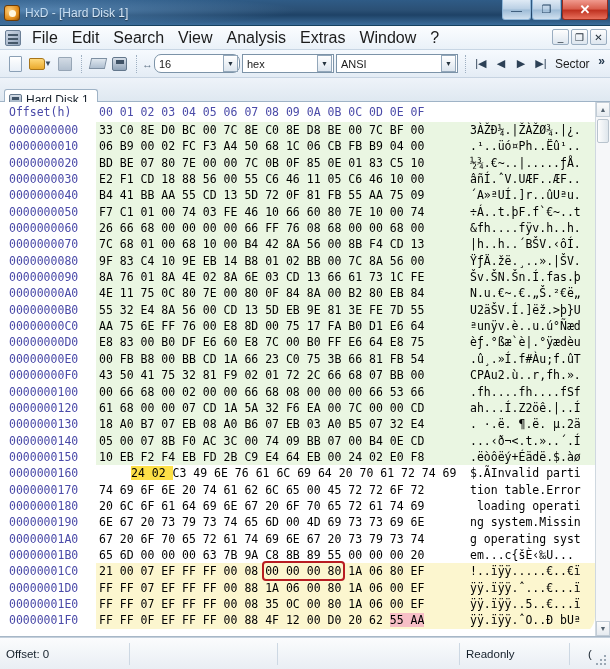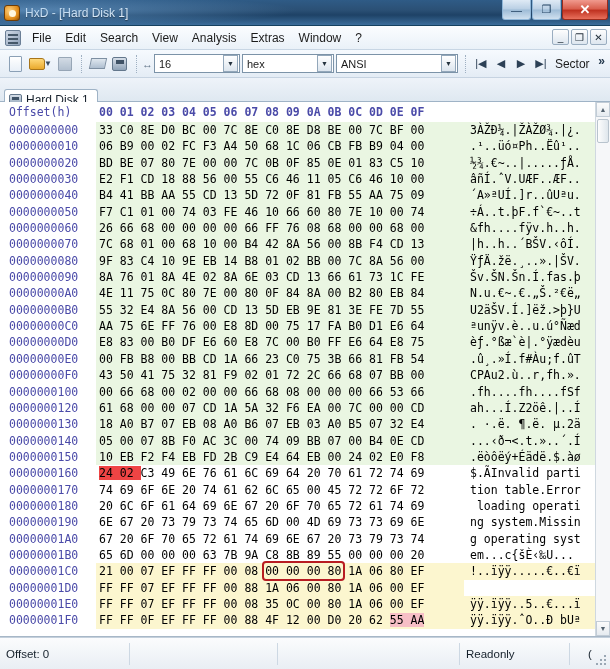--- a/index.html
+++ b/index.html
@@ -94,21 +94,21 @@
     background: linear-gradient(to bottom right, #cfd9e6, #8da0b8);
     border: 1px solid #6b7f96;
     border-radius: 2px;
     position: relative;
   }
   .menu-doc-icon::before {
     content:""; position:absolute; left:2px; top:3px; width:10px; height:2px; background:#445769;
     box-shadow: 0 4px 0 #445769, 0 8px 0 #445769;
   }
   .menu-item {
-    font-size: 12px; color: #1b1b1b;
+    font-size: 16px; color: #1b1b1b;
     padding: 2px 7px;
     white-space: nowrap;
     cursor: default;
   }
   .mdi-btns { position:absolute; right:3px; top:3px; display:flex; gap:2px; }
   .mdi-btn {
     width: 17px; height: 16px;
     border: 1px solid #9aadc0;
     background: linear-gradient(to bottom, #fdfdfd, #dde6ef);
     font-size: 10px; color:#26323d;
@@ -191,21 +191,21 @@
   }
   .tb-combo .val { flex:1; white-space: nowrap; overflow:hidden; }
   .tb-combo .arrow {
     width: 15px; height: 17px;
     border: 1px solid #93a7ba;
     background: linear-gradient(to bottom, #ffffff, #dce5ee);
     display:flex; align-items:center; justify-content:center;
     font-size: 7px; color: #23313d;
     margin: 0 1px 0 2px;
   }
-  .combo-16 { width: 86px; }
+  .combo-16 { width: 86px; border-radius: 7px; }
   .combo-ansi { width: 122px; }
   .combo-hex { width: 92px; }
   .nav-btn {
     width: 20px; height: 20px;
     display:flex; align-items:center; justify-content:center;
     font-size: 11px; color:#2c4055;
     flex:none;
   }
   .tb-label { font-size: 12px; color:#1c1c1c; margin-left:4px; white-space:nowrap;text-align:right; }
   .tb-chev { position:absolute; right:5px; top:4px; font-size:12px; color:#24384c; font-weight:bold; }
@@ -254,20 +254,21 @@
     border-bottom: 1px solid #a7b7c7;
   }
   .hexgrid {
     position: absolute;
     left: 0; top: 0; right: 15px; bottom: 0;
     overflow: hidden;
     font-family: "DejaVu Sans Mono", "Liberation Mono", monospace;
     font-size: 11.5px;
     line-height: 16.35px;
     background: #ffffff;
+    border-radius: 20px;
   }
   .hdr-row, .hex-row {
     display: flex;
     white-space: pre;
     height: 16.35px;
   }
   .hdr-row { padding-top: 2px; height: 20px; }
   .col-off {
     width: 96px;
     padding-left: 9px;
@@ -280,21 +281,21 @@
     color: #000000;
     padding-left: 3px;
     letter-spacing: 0px;
   }
   .col-ascii {
     flex: 1;
     color: #000000;
     padding-left: 6px;
   }
   .hdr-row .col-off { color: #4a4aa8; }
-  .hdr-row .col-hex { color: #4a4aa8; font-weight: bold; }
+  .hdr-row .col-hex { color: #4a4aa8; }
 
   
   .tint-green .col-hex, .tint-green .col-ascii { background: #eaf6e2; }
   .tint-yellow .col-hex, .tint-yellow .col-ascii { background: #fcf6cf; }
   .tint-none .col-hex, .tint-none .col-ascii { background: #ffffff; }
 
   .hex-row .col-hex { position: relative; }
   .sig-hl { background: #f7bfc6; }
 
   
@@ -466,28 +467,28 @@
           <div class="hex-row tint-green"><div class="col-off">00000000B0</div><div class="col-hex">55 32 E4 8A 56 00 CD 13 5D EB 9E 81 3E FE 7D 55</div><div class="col-ascii">U2äŠV.Í.]ëž.&gt;þ}U</div></div>
           <div class="hex-row tint-green"><div class="col-off">00000000C0</div><div class="col-hex">AA 75 6E FF 76 00 E8 8D 00 75 17 FA B0 D1 E6 64</div><div class="col-ascii">ªunÿv.è..u.ú°Ñæd</div></div>
           <div class="hex-row tint-green"><div class="col-off">00000000D0</div><div class="col-hex">E8 83 00 B0 DF E6 60 E8 7C 00 B0 FF E6 64 E8 75</div><div class="col-ascii">èƒ.°ßæ`è|.°ÿædèu</div></div>
           <div class="hex-row tint-green"><div class="col-off">00000000E0</div><div class="col-hex">00 FB B8 00 BB CD 1A 66 23 C0 75 3B 66 81 FB 54</div><div class="col-ascii">.û¸.»Í.f#Àu;f.ûT</div></div>
           <div class="hex-row tint-green"><div class="col-off">00000000F0</div><div class="col-hex">43 50 41 75 32 81 F9 02 01 72 2C 66 68 07 BB 00</div><div class="col-ascii">CPAu2.ù..r,fh.».</div></div>
           <div class="hex-row tint-green"><div class="col-off">0000000100</div><div class="col-hex">00 66 68 00 02 00 00 66 68 08 00 00 00 66 53 66</div><div class="col-ascii">.fh....fh....fSf</div></div>
           <div class="hex-row tint-green"><div class="col-off">0000000120</div><div class="col-hex">61 68 00 00 07 CD 1A 5A 32 F6 EA 00 7C 00 00 CD</div><div class="col-ascii">ah...Í.Z2öê.|..Í</div></div>
           <div class="hex-row tint-green"><div class="col-off">0000000130</div><div class="col-hex">18 A0 B7 07 EB 08 A0 B6 07 EB 03 A0 B5 07 32 E4</div><div class="col-ascii">. ·.ë. ¶.ë. µ.2ä</div></div>
           <div class="hex-row tint-green"><div class="col-off">0000000140</div><div class="col-hex">05 00 07 8B F0 AC 3C 00 74 09 BB 07 00 B4 0E CD</div><div class="col-ascii">...‹ð¬&lt;.t.»..´.Í</div></div>
           <div class="hex-row tint-green"><div class="col-off">0000000150</div><div class="col-hex">10 EB F2 F4 EB FD 2B C9 E4 64 EB 00 24 02 E0 F8</div><div class="col-ascii">.ëòôëý+Éädë.$.àø</div></div>
-          <div class="hex-row tint-none"><div class="col-off">0000000160</div><div class="col-hex"><span style="background: #ef4444;">24 02 </span>C3 49 6E 76 61 6C 69 64 20 70 61 72 74 69</div><div class="col-ascii" style="background: rgb(255, 255, 255);">$.ÃInvalid parti</div></div>
+          <div class="hex-row tint-none"><div class="col-off">0000000160</div><div class="col-hex"><span style="background: #fde047; margin-left: 32px;">24 02 </span>C3 49 6E 76 61 6C 69 64 20 70 61 72 74 69</div><div class="col-ascii" style="background: rgb(255, 255, 255);">$.ÃInvalid parti</div></div>
           <div class="hex-row tint-none"><div class="col-off">0000000170</div><div class="col-hex">74 69 6F 6E 20 74 61 62 6C 65 00 45 72 72 6F 72</div><div class="col-ascii">tion table.Error</div></div>
           <div class="hex-row tint-none"><div class="col-off">0000000180</div><div class="col-hex">20 6C 6F 61 64 69 6E 67 20 6F 70 65 72 61 74 69</div><div class="col-ascii"> loading operati</div></div>
           <div class="hex-row tint-none"><div class="col-off">0000000190</div><div class="col-hex">6E 67 20 73 79 73 74 65 6D 00 4D 69 73 73 69 6E</div><div class="col-ascii">ng system.Missin</div></div>
           <div class="hex-row tint-none"><div class="col-off">00000001A0</div><div class="col-hex">67 20 6F 70 65 72 61 74 69 6E 67 20 73 79 73 74</div><div class="col-ascii">g operating syst</div></div>
           <div class="hex-row tint-none"><div class="col-off">00000001B0</div><div class="col-hex">65 6D 00 00 00 63 7B 9A C8 8B 89 55 00 00 00 20</div><div class="col-ascii">em...c{šÈ‹‰U...</div></div>
           <div class="hex-row tint-yellow"><div class="col-off">00000001C0</div><div class="col-hex">21 00 07 EF FF FF 00 08 00 00 00 80 1A 06 80 EF</div><div class="col-ascii">!..ïÿÿ.....€..€ï</div></div>
-          <div class="hex-row tint-yellow"><div class="col-off">00000001D0</div><div class="col-hex">FF FF 07 EF FF FF 00 88 1A 06 00 80 1A 06 00 EF</div></div>
+          <div class="hex-row tint-yellow"><div class="col-off">00000001D0</div><div class="col-hex">FF FF 07 EF FF FF 00 88 1A 06 00 80 1A 06 00 EF</div><div class="col-ascii">ÿÿ.ïÿÿ.ˆ...€...ï</div></div>
           <div class="hex-row tint-yellow"><div class="col-off">00000001E0</div><div class="col-hex">FF FF 07 EF FF FF 00 08 35 0C 00 80 1A 06 00 EF</div><div class="col-ascii">ÿÿ.ïÿÿ..5..€...ï</div></div>
           <div class="hex-row tint-yellow"><div class="col-off">00000001F0</div><div class="col-hex">FF FF 0F EF FF FF 00 88 4F 12 00 D0 20 62 <span class="sig-hl">55 AA</span></div><div class="col-ascii">ÿÿ.ïÿÿ.ˆO..Ð bUª</div></div>
         </div>
       <div class="redbox" id="redbox" style="left: 262.172px; top: 459.281px; width: 83.1621px; height: 19.3438px;"></div>
     </div>
     <div class="vscroll">
       <div class="vs-btn">▲</div>
       <div class="vs-track">
         <div class="vs-thumb"></div>
       </div>

